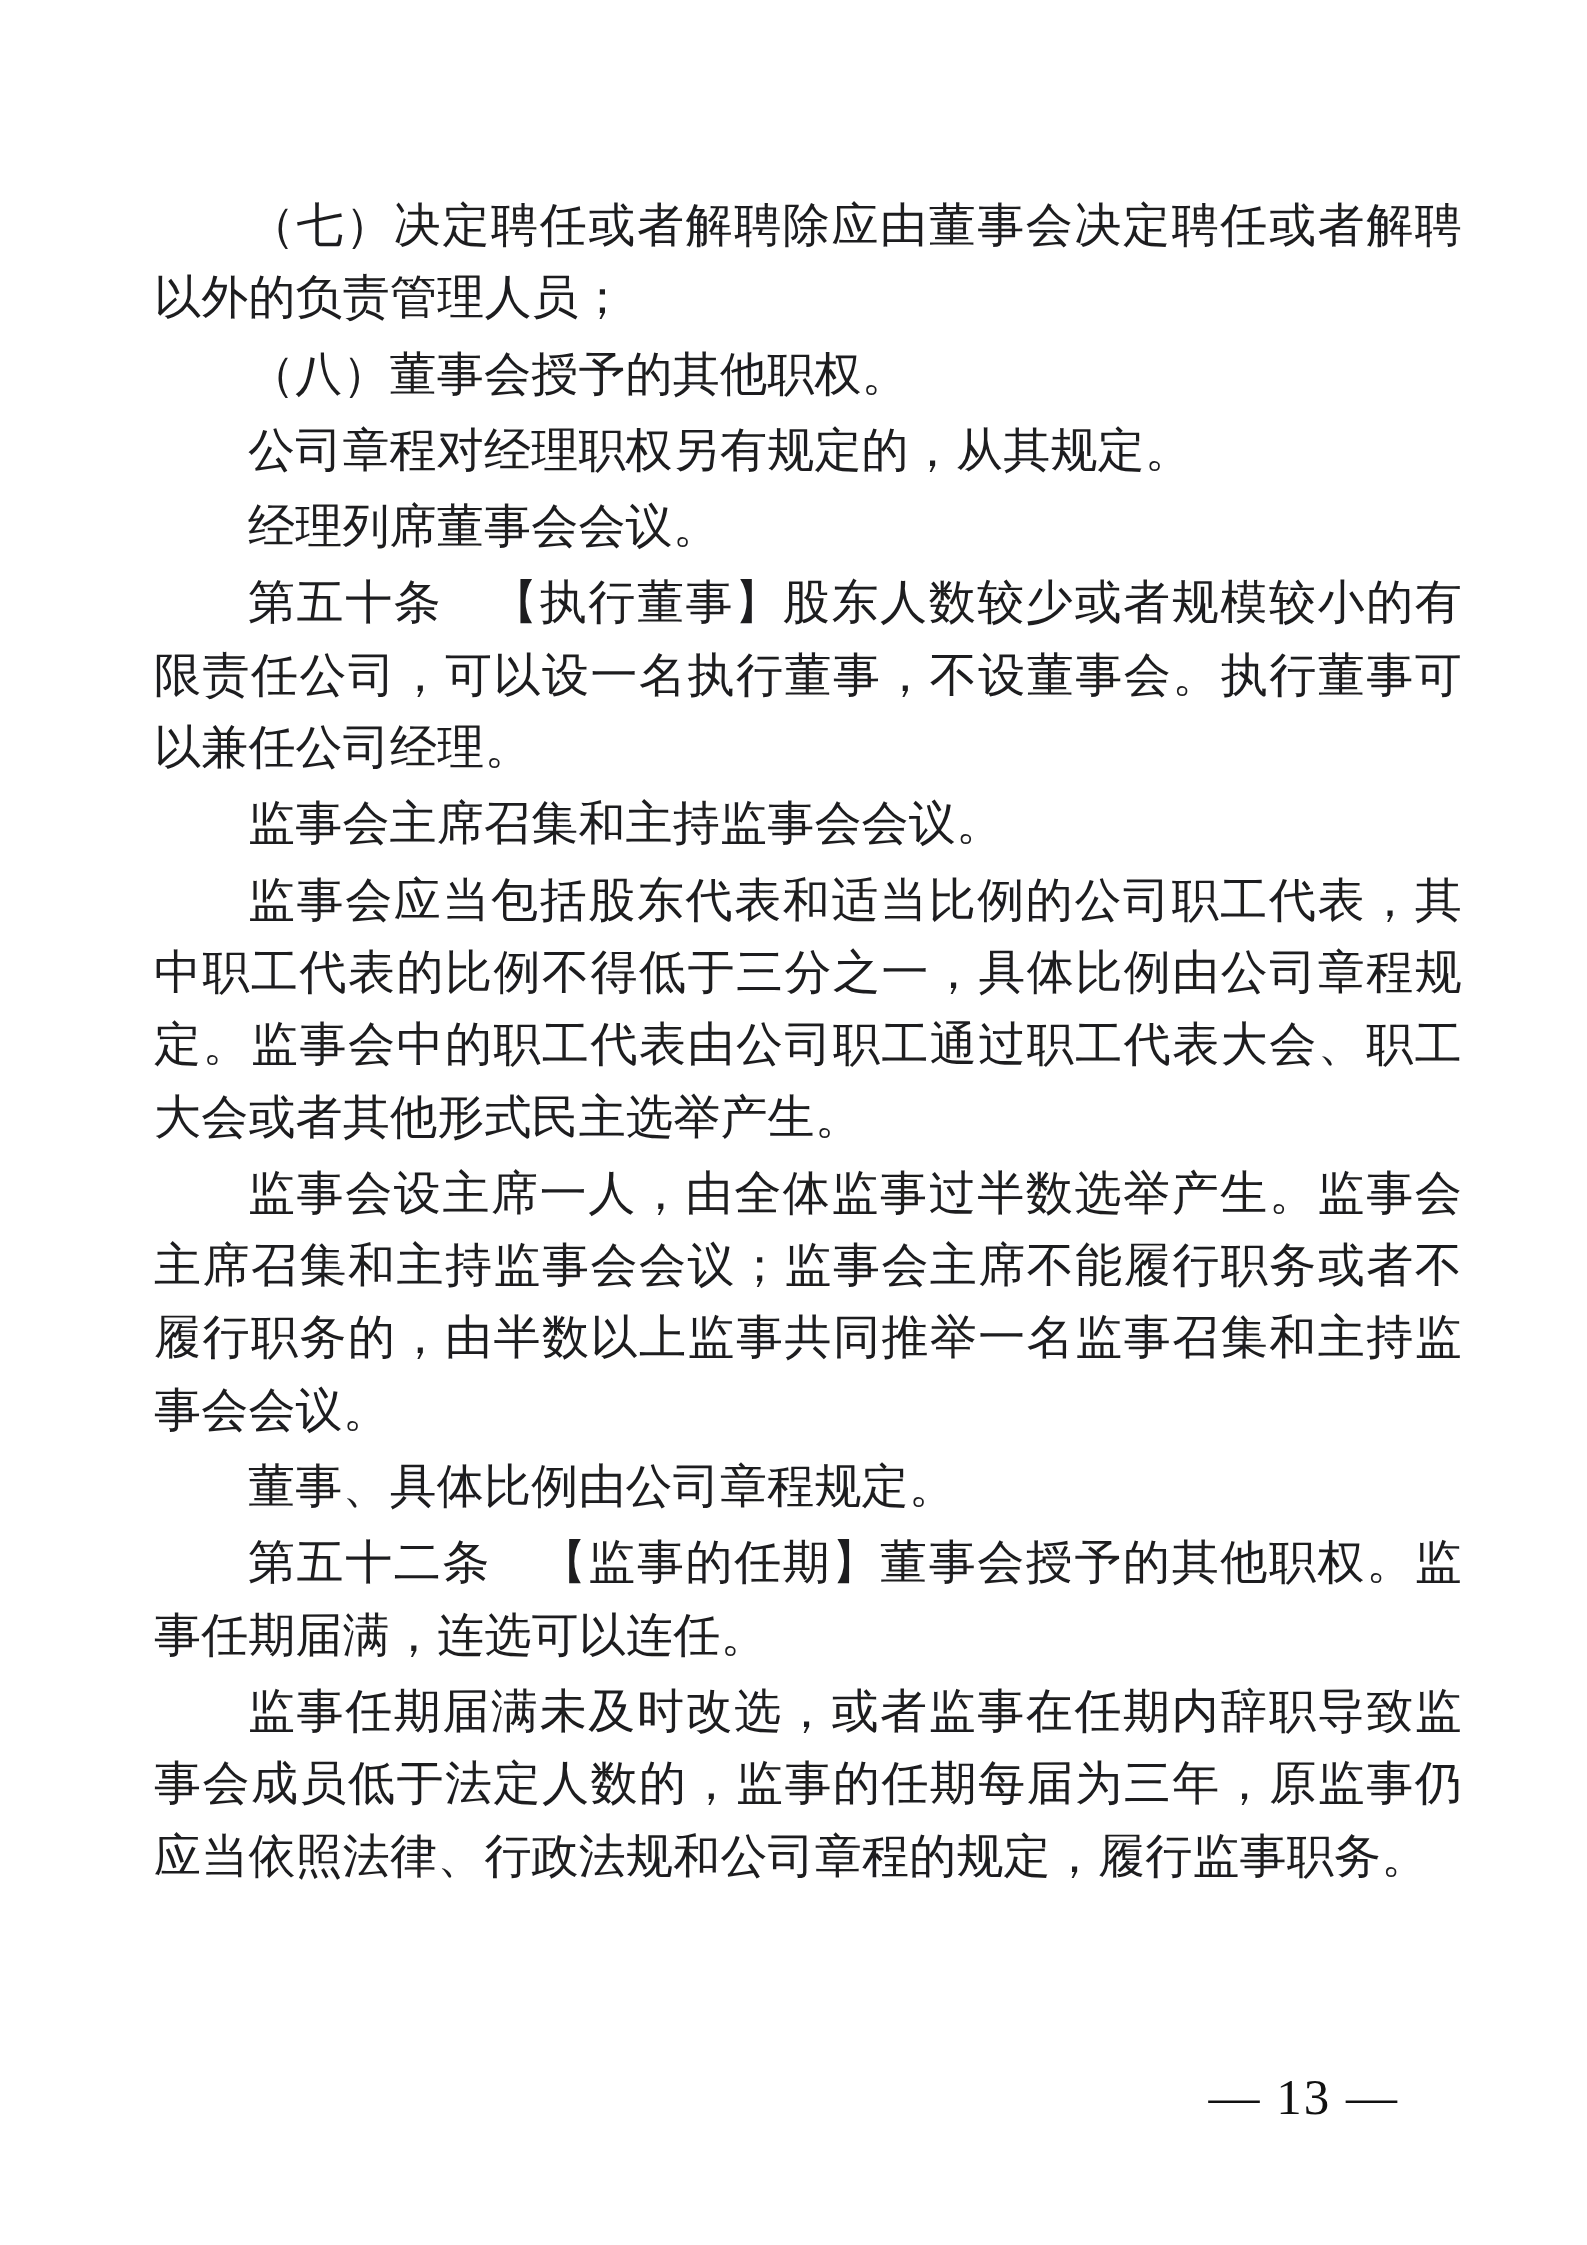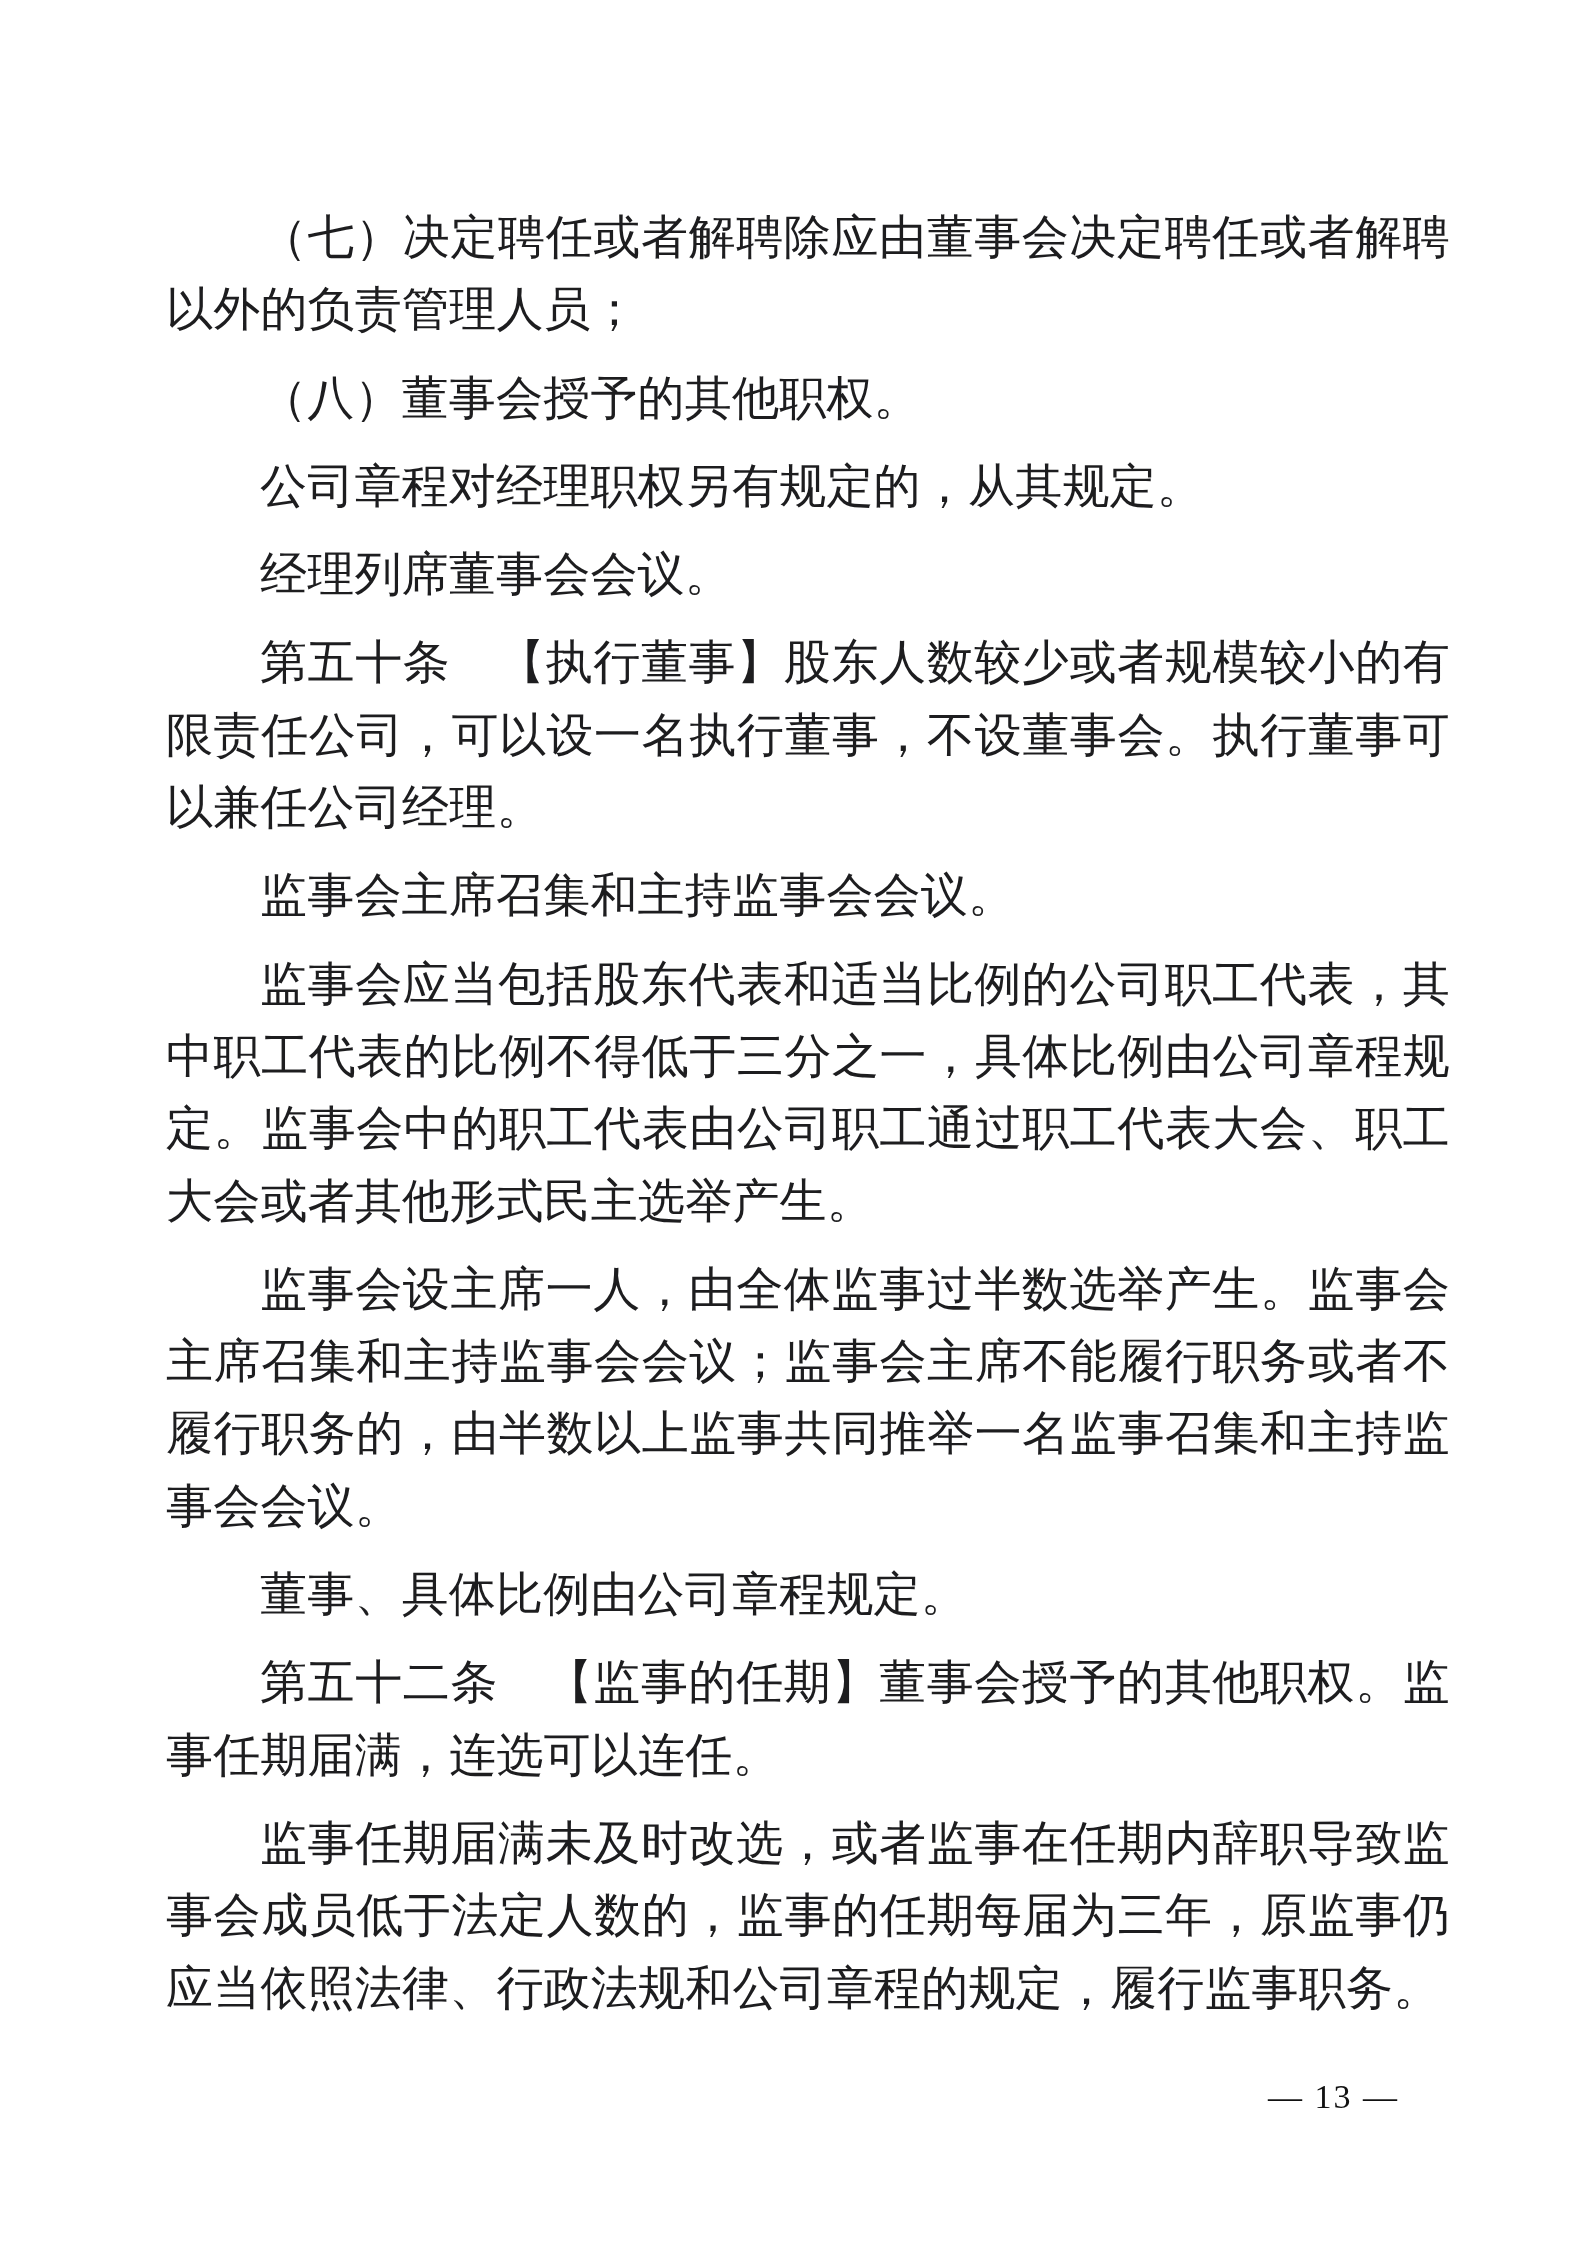--- a/index.html
+++ b/index.html
@@ -16,35 +16,35 @@
     font-family: "Liberation Serif", "DejaVu Serif", serif;
     color: #1d1d1f;
   }
   .text-block {
     position: absolute;
     left: 150px;
     top: 185px;
     width: 1316px;
   }
   .para {
-    margin: 16px;
+    margin: 4px;
     font-size: 47px;
     line-height: 72.3px;
     text-indent: 2em;
     text-align: justify;
     text-justify: inter-character;
     letter-spacing: 0.2px;
     word-break: break-all;
     color: #1d1d1f;
   }
   .footer {
     position: absolute;
     top: 2072px;
     right: 188px;
-    font-size: 34px;
+    font-size: 51px;
     line-height: 50px;
     letter-spacing: 2px;
     color: #111111;
     font-family: "Liberation Serif", "DejaVu Serif", serif;
   }
 </style>
 </head>
 <body>
 
 <div class="page">

